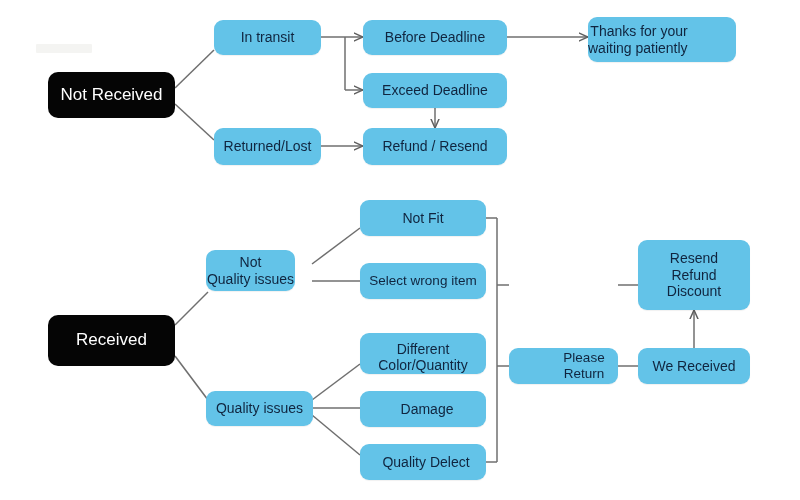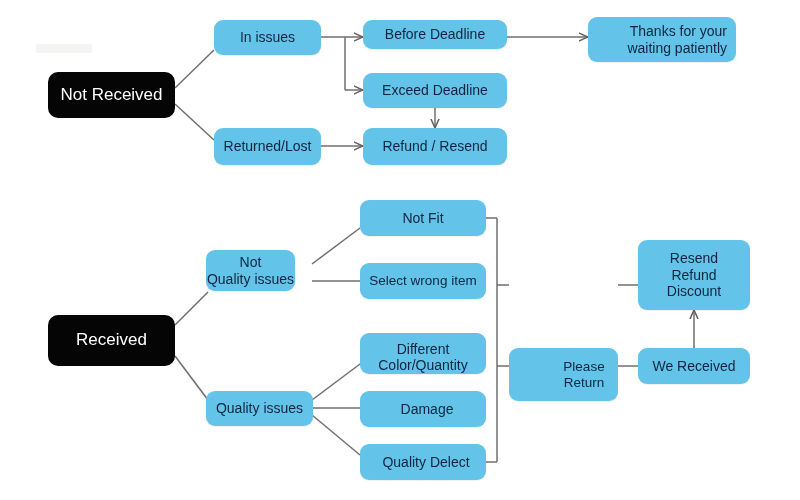--- a/index.html
+++ b/index.html
@@ -111,40 +111,40 @@
 
       <line x1="694" y1="348" x2="694" y2="310" marker-end="url(#arrow)"></line>
     </g>
   </svg>
 
   <div class="node root" style="left:48px; top:72px; width:127px; height:46px;">
     <span>Not Received</span>
   </div>
 
   <div class="node blue" style="left:214px; top:20px; width:107px; height:35px;">
-    <span>In issues</span>
+    <span>In transit</span>
   </div>
 
   <div class="node blue" style="left:214px; top:128px; width:107px; height:37px;text-align:right;">
     <span>Returned/Lost</span>
   </div>
 
-  <div class="node blue" style="left:363px; top:20px; width:144px; height:29px;">
+  <div class="node blue" style="left:363px; top:20px; width:144px; height:35px;">
     <span>Before Deadline</span>
   </div>
 
   <div class="node blue" style="left:363px; top:73px; width:144px; height:35px;">
     <span>Exceed Deadline</span>
   </div>
 
   <div class="node blue" style="left:363px; top:128px; width:144px; height:37px;">
     <span>Refund / Resend</span>
   </div>
 
-  <div class="node blue" style="left:588px; top:17px; width:148px; height:45px; text-align:right; justify-content:flex-end; padding-right:9px;">
+  <div class="node blue" style="left:588px; top:17px; width:148px; height:45px; text-align:right; justify-content:flex-start; padding-right:9px;">
     <span>Thanks for your
 waiting patiently</span>
   </div>
 
   <div class="node root" style="left:48px; top:315px; width:127px; height:51px;">
     <span>Received</span>
   </div>
 
   <div class="node blue" style="left:206px; top:250px; width:89px; height:41px;">
     <span>Not
@@ -170,21 +170,21 @@
 
   <div class="node blue" style="left:360px; top:391px; width:126px; height:36px;padding-left:8px;">
     <span>Damage</span>
   </div>
 
   <div class="node blue" style="left:360px; top:444px; width:126px; height:36px;padding-left:6px;">
     <span>Quality Delect</span>
   </div>
 
 
-  <div class="node blue wide-text" style="left:509px; top:348px; width:109px; height:53px;padding-left:41px;">
+  <div class="node blue wide-text" style="left:509px; top:348px; width:109px; height:36px;padding-left:41px;">
     <span>Please Return</span>
   </div>
 
   <div class="node blue" style="left:638px; top:348px; width:112px; height:36px;">
     <span>We Received</span>
   </div>
 
   <div class="node blue" style="left:638px; top:240px; width:112px; height:70px;">
     <span>Resend
 Refund

